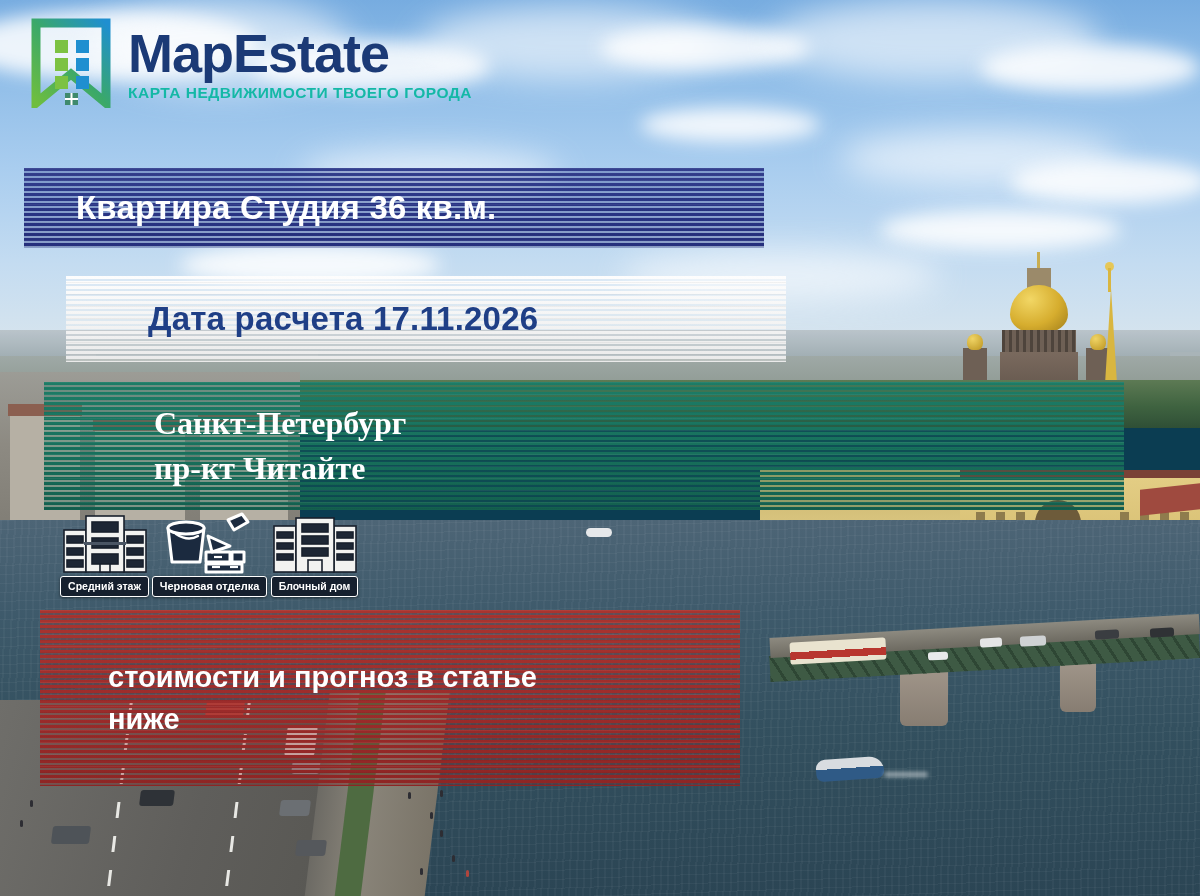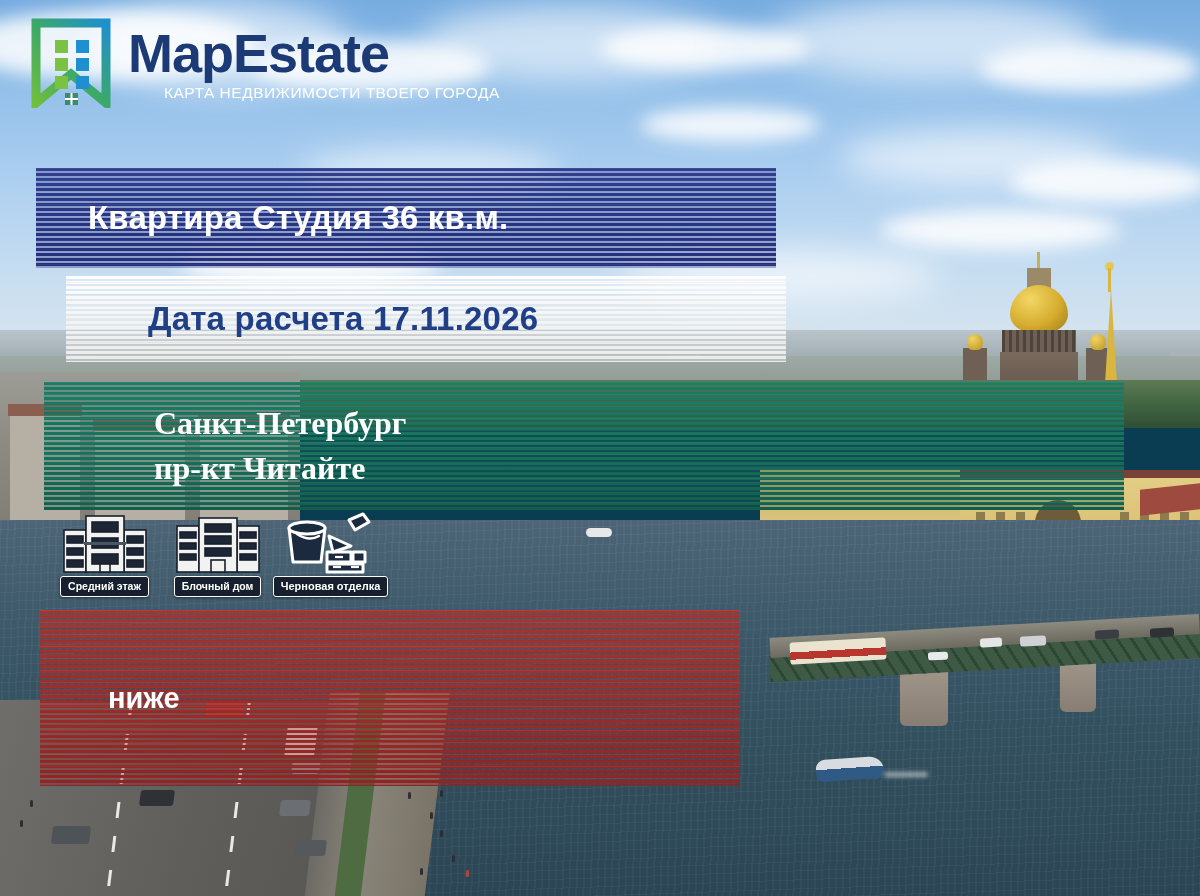--- a/index.html
+++ b/index.html
@@ -202,22 +202,22 @@
   .redroof{ position:absolute; background:#9f4a3f; transform:skewY(-6deg); }
 
   
   #logo { position:absolute; left:28px; top:18px; display:flex; align-items:center; gap:14px; }
   .logo-mark { width:86px; height:90px; position:relative; }
   .logo-text-wrap { display:flex; flex-direction:column; }
   .logo-name {
     font-size:54px; font-weight:700; color:#1b3a76; letter-spacing:-1px; line-height:1;
   }
   .logo-tag {
-    font-size:15.5px; font-weight:400; color:#ffffff; letter-spacing:.5px;
-    margin-top:5px; line-height:1;margin-left:36px;
+    font-size:15.5px; font-weight:700; color:#14b8a6; letter-spacing:.5px;
+    margin-top:5px; line-height:1;
   }
 
   
   .brush { position:absolute; display:flex; flex-direction:column; justify-content:center; }
   .brush .paint {
     position:absolute; inset:0;
     -webkit-mask-image:
       radial-gradient(120% 100% at 50% 50%, #000 72%, rgba(0,0,0,.55) 84%, rgba(0,0,0,0) 100%),
       repeating-linear-gradient(180deg, #000 0 3px, rgba(0,0,0,.35) 3px 5px);
     -webkit-mask-composite:source-in;
@@ -227,21 +227,21 @@
             mask-composite:intersect;
   }
   .brush .streaks{
     position:absolute; inset:0; pointer-events:none;
     background:repeating-linear-gradient(180deg, rgba(255,255,255,.10) 0 1px, rgba(0,0,0,0) 1px 6px, rgba(0,0,0,.08) 6px 7px, rgba(0,0,0,0) 7px 12px);
     opacity:.55;
   }
   .brush .label { position:relative; z-index:3; }
 
   
-  #banner-blue { left:36px; top:168px; width:740px; height:100px; }
+  #banner-blue { left:24px; top:168px; width:740px; height:80px; }
   #banner-blue .paint { background:linear-gradient(180deg,#34408f 0%, #2a3585 45%, #252f7c 100%); }
   #banner-blue .label {
     color:#ffffff; font-size:33px; font-weight:700; padding-left:52px; letter-spacing:.2px;
   }
 
   
   #banner-white { left:66px; top:276px; width:720px; height:86px; }
   #banner-white .paint { background:linear-gradient(180deg,#fdfdfd 0%, #f4f4f4 50%, #eaeaea 100%); }
   #banner-white .label {
     color:#1f3f86; font-size:33px; font-weight:700; padding-left:82px; letter-spacing:.2px;
@@ -256,21 +256,21 @@
 
   
   #banner-red { left:40px; top:610px; width:700px; height:176px; justify-content:center; }
   #banner-red .paint { background:linear-gradient(180deg,#a9342f 0%, #9d2c2b 50%, #8e2524 100%); }
   #banner-red .label {
     color:#ffffff; font-size:29px; font-weight:700; padding-left:68px; line-height:1.46;
   }
 
   
   #features {
-    position:absolute; left:52px; top:512px; display:flex; align-items:flex-end; gap:8px; z-index:6;
+    position:absolute; left:52px; top:512px; display:flex; align-items:flex-end; gap:0; z-index:6;
   }
   .feature { width:105px; display:flex; flex-direction:column; align-items:center; }
   .feature .art { height:62px; display:flex; align-items:flex-end; justify-content:center; }
   .feature .tag {
     margin-top:2px; background:#16202e; color:#ffffff;
     font-size:10.5px; font-weight:700; padding:3px 7px 4px;
     border:1.5px solid #ffffff; border-radius:3px; white-space:nowrap;
     box-shadow:0 1px 3px rgba(0,0,0,.5);
   }
   .feature.wide .tag { font-size:11px; }
@@ -450,20 +450,21 @@
   <div class="label">
     <div>Санкт-Петербург</div>
     <div>пр-кт Читайте</div>
   </div>
 </div>
 
 <div class="brush" id="banner-red">
   <div class="paint"></div>
   <div class="streaks"></div>
   <div class="label">
+    <div>стоимости и прогноз в статье</div>
     <div>ниже</div>
   </div>
 </div>
 
 <div id="features">
 
   <div class="feature">
     <div class="art">
       <svg width="86" height="62" viewBox="0 0 86 62" aria-hidden="true">
         <g stroke="#18202c" stroke-width="1.6" fill="#f2f2f0">
@@ -480,20 +481,41 @@
           <rect x="65" y="36" width="16" height="7" fill="#1d2634"></rect>
           <rect x="65" y="48" width="16" height="7" fill="#1d2634"></rect>
           <rect x="38" y="52" width="10" height="8" fill="#f2f2f0"></rect>
         </g>
         <rect x="22" y="30" width="42" height="3" fill="#4a5564"></rect>
       </svg>
     </div>
     <div class="tag">Средний этаж</div>
   </div>
 
+  <div class="feature wide">
+    <div class="art">
+      <svg width="100" height="62" viewBox="0 0 100 62" aria-hidden="true">
+        <g fill="#1b2a3f" stroke="#ffffff" stroke-width="3" stroke-linejoin="round">
+          <path d="M8 16 H44 L40 50 H12 Z"></path>
+          <ellipse cx="26" cy="16" rx="18" ry="6"></ellipse>
+          <path d="M46 52 H82 V60 H46 Z"></path>
+          <path d="M46 40 H70 V50 H46 Z"></path>
+          <path d="M72 40 H84 V50 H72 Z"></path>
+          <path d="M48 24 L70 34 L52 40 Z"></path>
+          <path d="M68 8 L82 2 L88 10 L74 18 Z"></path>
+        </g>
+        <path d="M16 22 q12 8 22 2" fill="none" stroke="#ffffff" stroke-width="2.4" stroke-linecap="round"></path>
+        <line x1="52" y1="55" x2="60" y2="55" stroke="#ffffff" stroke-width="2.2"></line>
+        <line x1="70" y1="55" x2="78" y2="55" stroke="#ffffff" stroke-width="2.2"></line>
+        <line x1="54" y1="45" x2="62" y2="45" stroke="#ffffff" stroke-width="2.2"></line>
+      </svg>
+    </div>
+    <div class="tag">Черновая отделка</div>
+  </div>
+
   <div class="feature">
     <div class="art">
       <svg width="90" height="62" viewBox="0 0 90 62" aria-hidden="true">
         <g stroke="#18202c" stroke-width="1.6" fill="#f2f2f0">
           <rect x="4" y="14" width="22" height="46"></rect>
           <rect x="64" y="14" width="22" height="46"></rect>
           <rect x="26" y="6" width="38" height="54"></rect>
           <rect x="32" y="12" width="26" height="8" fill="#1d2634"></rect>
           <rect x="32" y="24" width="26" height="8" fill="#1d2634"></rect>
           <rect x="32" y="36" width="26" height="8" fill="#1d2634"></rect>
@@ -503,34 +525,13 @@
           <rect x="67" y="20" width="16" height="6" fill="#1d2634"></rect>
           <rect x="67" y="31" width="16" height="6" fill="#1d2634"></rect>
           <rect x="67" y="42" width="16" height="6" fill="#1d2634"></rect>
           <rect x="38" y="48" width="14" height="12" fill="#f2f2f0"></rect>
         </g>
       </svg>
     </div>
     <div class="tag">Блочный дом</div>
   </div>
 
-  <div class="feature wide">
-    <div class="art">
-      <svg width="100" height="62" viewBox="0 0 100 62" aria-hidden="true">
-        <g fill="#1b2a3f" stroke="#ffffff" stroke-width="3" stroke-linejoin="round">
-          <path d="M8 16 H44 L40 50 H12 Z"></path>
-          <ellipse cx="26" cy="16" rx="18" ry="6"></ellipse>
-          <path d="M46 52 H82 V60 H46 Z"></path>
-          <path d="M46 40 H70 V50 H46 Z"></path>
-          <path d="M72 40 H84 V50 H72 Z"></path>
-          <path d="M48 24 L70 34 L52 40 Z"></path>
-          <path d="M68 8 L82 2 L88 10 L74 18 Z"></path>
-        </g>
-        <path d="M16 22 q12 8 22 2" fill="none" stroke="#ffffff" stroke-width="2.4" stroke-linecap="round"></path>
-        <line x1="52" y1="55" x2="60" y2="55" stroke="#ffffff" stroke-width="2.2"></line>
-        <line x1="70" y1="55" x2="78" y2="55" stroke="#ffffff" stroke-width="2.2"></line>
-        <line x1="54" y1="45" x2="62" y2="45" stroke="#ffffff" stroke-width="2.2"></line>
-      </svg>
-    </div>
-    <div class="tag">Черновая отделка</div>
-  </div>
-
 </div>
 
 </body></html>

